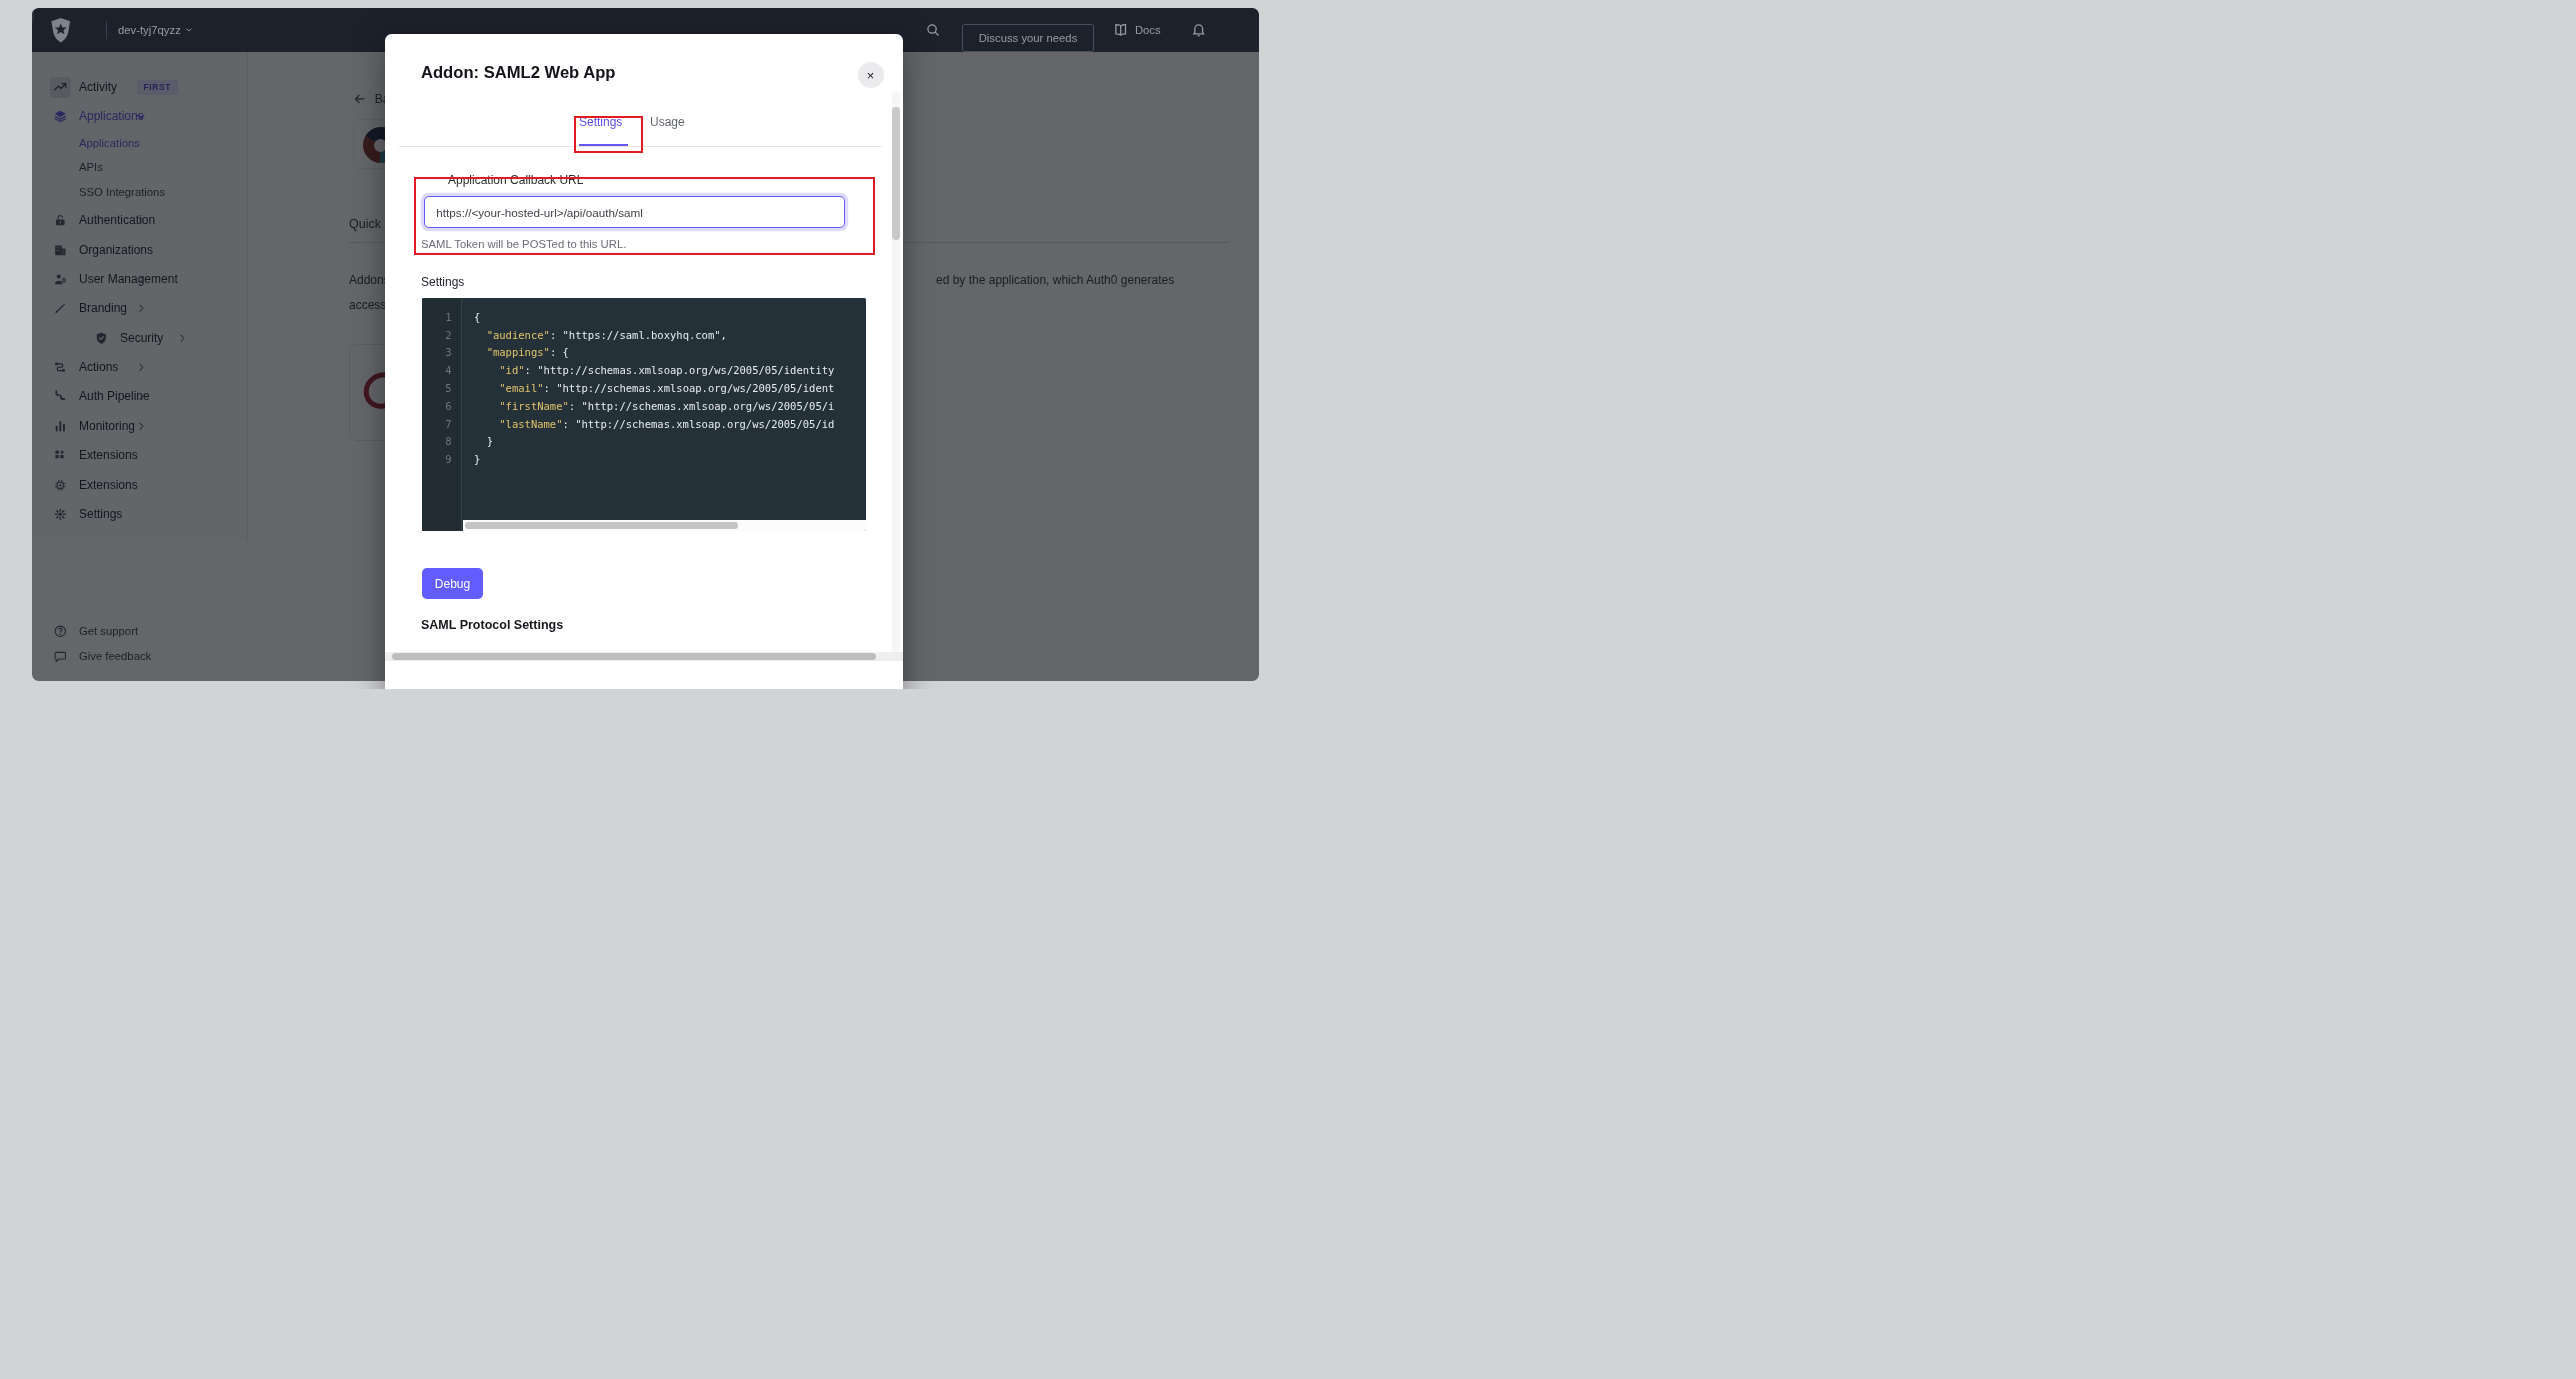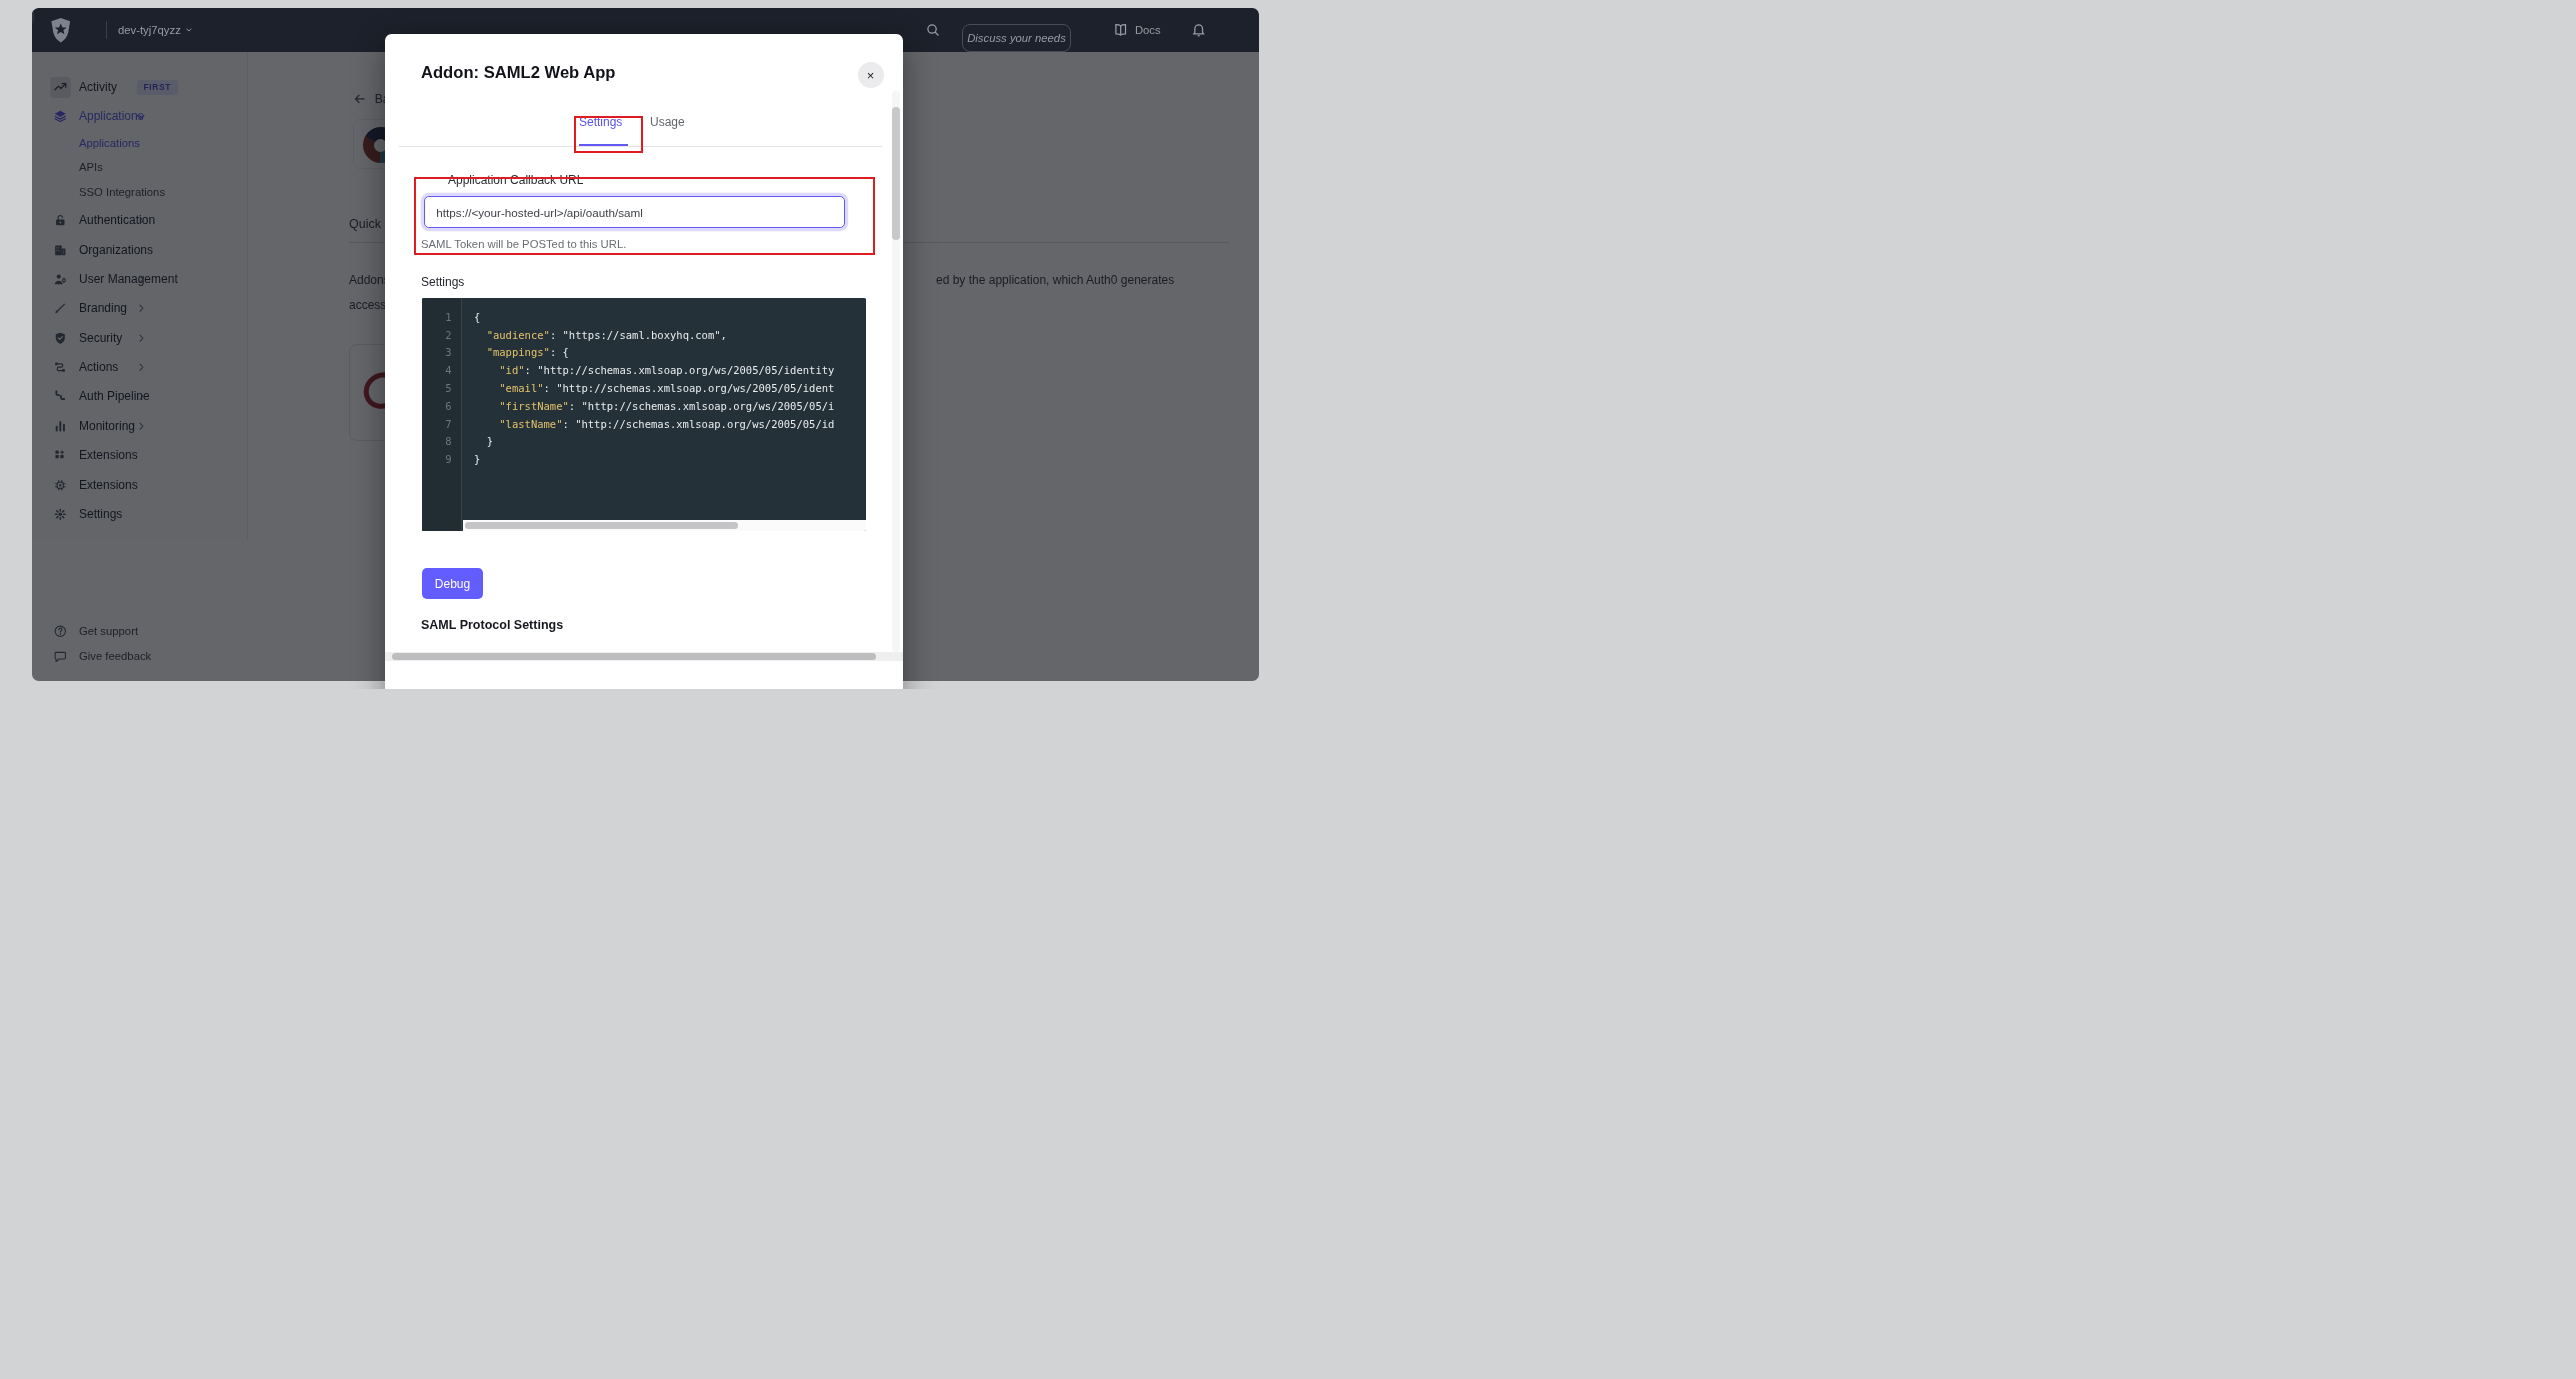--- a/index.html
+++ b/index.html
@@ -10,22 +10,22 @@
   #app { position:absolute; left:32px; top:8px; width:1227px; height:673px;
          background:#ffffff; border-radius:6.5px; overflow:hidden; }
 
   
   #navbar { position:absolute; left:0; top:0; width:100%; height:44px; background:#1d212b; z-index:5; }
   .nv { position:absolute; display:flex; align-items:center; color:#979ca4; font-size:11.3px; }
   #nav-logo { left:17px; top:9.7px; }
   #nav-divider { left:74px; top:13px; width:0.8px; height:18px; background:#3a404c; position:absolute; }
   #tenant { left:86px; top:0; height:44px; gap:3px; cursor:pointer; }
   #nav-search { left:893px; top:0; height:44px; }
-  #discuss-btn { left:930px; top:16px; width:109px; height:27.5px; border:0.8px solid #474d58; border-radius:8px;
-                 justify-content:center; cursor:pointer;font-style:italic; }
+  #discuss-btn { left:930px; top:16px; width:132px; height:27.5px; border:0.8px solid #474d58; border-radius:2px;
+                 justify-content:center; cursor:pointer; }
   #nav-docs { left:1081px; top:0; height:44px; gap:6.5px; cursor:pointer; }
   #nav-bell { left:1159px; top:0; height:44px; cursor:pointer; }
   #nav-avatar { left:1197px; top:9.7px; width:24px; height:24px; border-radius:50%; cursor:pointer;
     background: radial-gradient(circle at 50% 34%, #8a7a66 0 31%, #564f47 32% 52%, #3a3e47 53%);
     border:0.8px solid #2c313c; }
 
   .icn { display:inline-flex; align-items:center; justify-content:center; }
   .icn svg { display:block; }
 
   
@@ -248,21 +248,21 @@
             <path d="M4 20 c2.4 0 3.6-1.2 4.1-2.8 L20 5.2 18.8 4 6.6 15.8 C5 16.4 4 17.6 4 20 Z" fill="currentColor" stroke="none"></path>
           </svg>
         </span>
         <span class="lbl">Branding</span>
         <span class="chev icn">
           <svg width="10.5" height="10.5" viewBox="0 0 24 24" fill="none" stroke="currentColor" stroke-width="2.4" stroke-linecap="round" stroke-linejoin="round">
             <polyline points="9 5 16 12 9 19"></polyline>
           </svg>
         </span>
       </div>
-      <div class="side-item" style="top: 275px;">
+      <div class="side-item" style="top: 275px; margin-left: 41px;">
         <span class="icn">
           <svg width="14.6" height="14.6" viewBox="0 0 24 24" fill="none" stroke="currentColor" stroke-width="1.8" stroke-linecap="round" stroke-linejoin="round">
             <path d="M12 3 l7.5 2.2 V11 c0 5.4-3.8 8.6-7.5 10.5 C8.3 19.6 4.5 16.4 4.5 11 V5.2 Z" fill="currentColor" stroke="none"></path>
             <polyline points="8.8 11.6 11 13.8 15.4 9.4" stroke="#fcfcfd" stroke-width="2"></polyline>
           </svg>
         </span>
         <span class="lbl">Security</span>
         <span class="chev icn">
           <svg width="10.5" height="10.5" viewBox="0 0 24 24" fill="none" stroke="currentColor" stroke-width="2.4" stroke-linecap="round" stroke-linejoin="round">
             <polyline points="9 5 16 12 9 19"></polyline>

